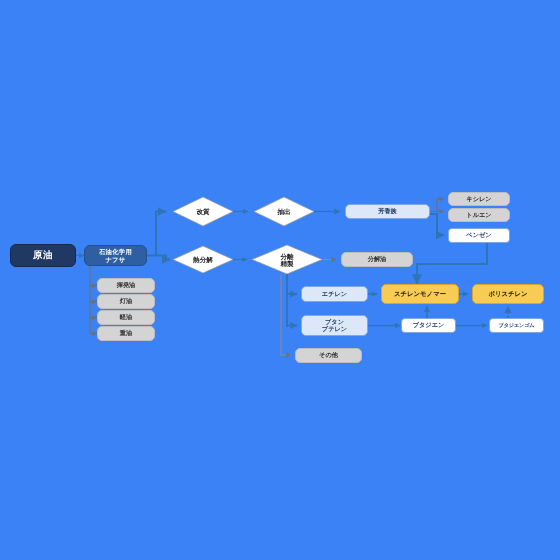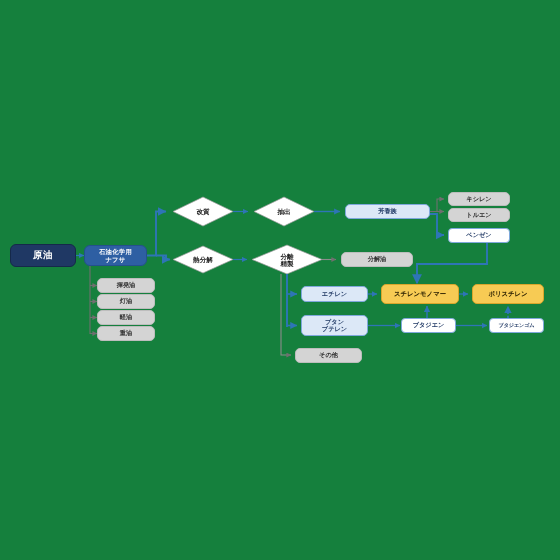--- a/index.html
+++ b/index.html
@@ -4,21 +4,21 @@
 <style>
   html, body {
     margin: 0;
     padding: 0;
     background: #ffffff;
   }
   #canvas {
     position: relative;
     width: 560px;
     height: 560px;
-    background: #15803d;
+    background: #3b82f6;
     font-family: "Liberation Sans", "DejaVu Sans", sans-serif;
     overflow: hidden;
   }
   #flow {
     position: absolute;
     left: 0;
     top: 0;
     width: 560px;
     height: 560px;
   }

